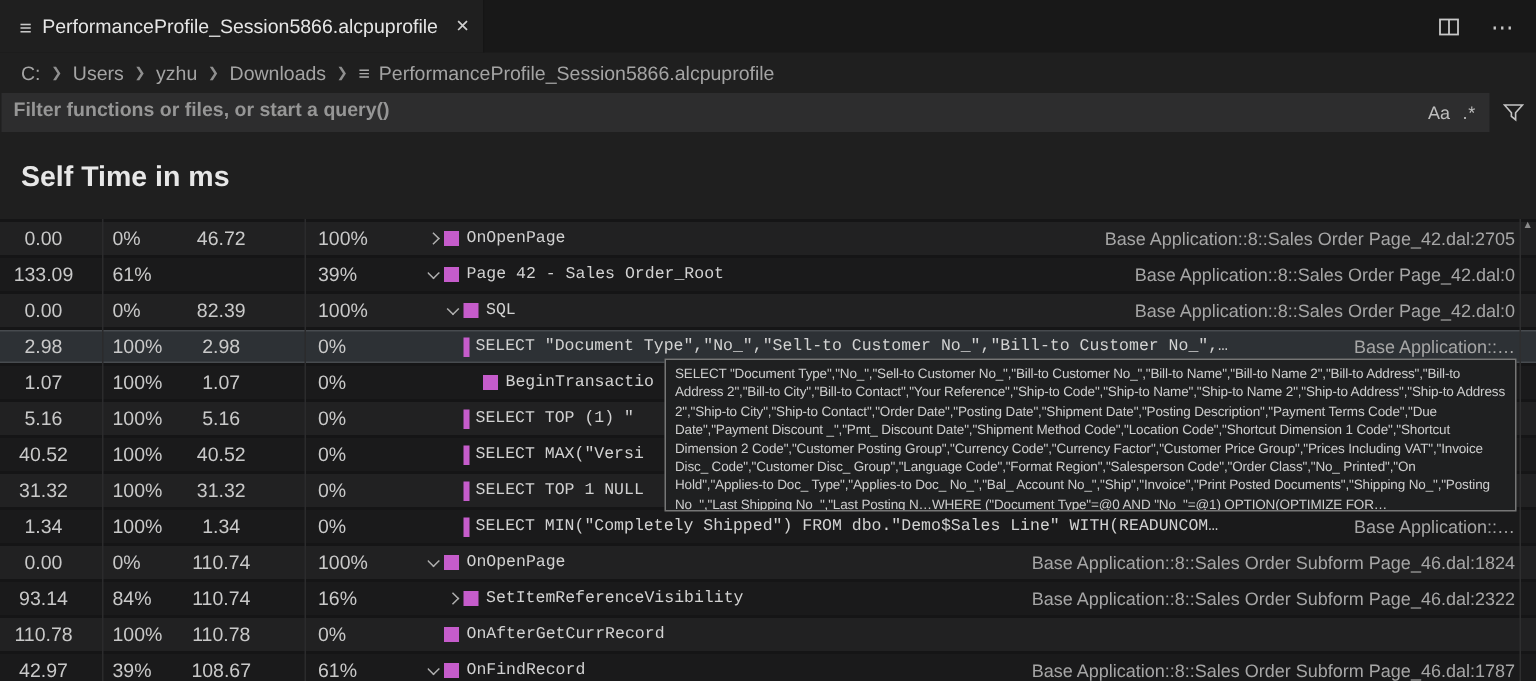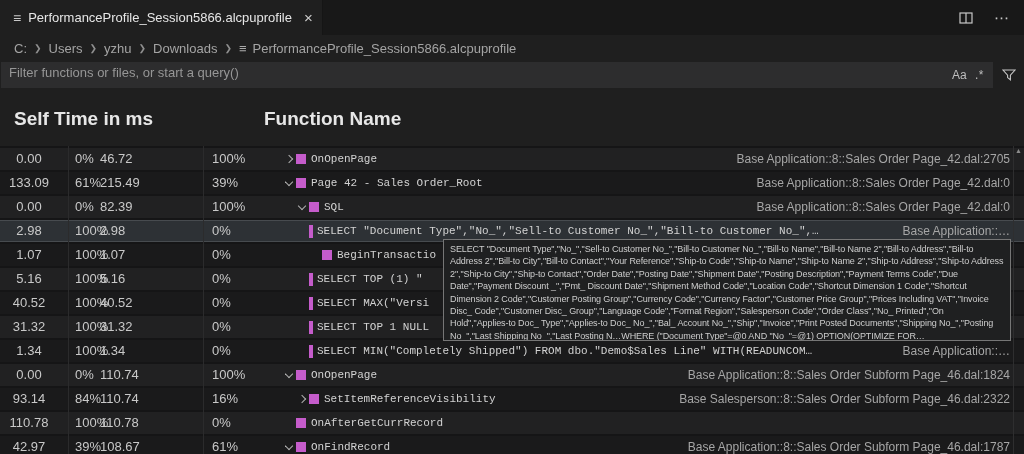--- a/index.html
+++ b/index.html
@@ -23,21 +23,21 @@
                font-size:13px;color:#a4a4a4;gap:7px;white-space:nowrap;}
   .crumb{cursor:pointer;}
   .crumb-sep{font-size:9px;color:#8f8f8f;}
   .crumb-file{display:flex;align-items:center;gap:6px;cursor:pointer;}
   .crumb-file .fico{font-size:13px;color:#a9a9a9;line-height:1;}
 
   
   .filterbar{position:absolute;top:61px;left:0;right:0;height:29px;}
   .filter-input{position:absolute;left:1px;top:1px;width:992px;height:26px;background:#2d2d2e;
                 border:none;outline:none;color:#fde047;font-size:13px;padding:0 70px 6px 8px;
-                font-family:"Liberation Sans",sans-serif;}
+                font-family:"Liberation Sans",sans-serif;font-weight:bold;}
   .filter-input::placeholder{color:#969696;opacity:1;}
   .toggle{position:absolute;top:5px;height:18px;display:flex;align-items:center;justify-content:center;
           font-size:12px;color:#bdbdbd;cursor:pointer;padding:0 3px;border-radius:3px;}
   .toggle-case{left:949px;}
   .toggle-regex{left:972px;letter-spacing:.5px;}
   .funnel-btn{position:absolute;left:999px;top:4px;width:20px;height:20px;display:flex;
               align-items:center;justify-content:center;cursor:pointer;}
 
   
   .thead{position:absolute;top:92px;left:0;right:0;height:54px;}
@@ -52,21 +52,21 @@
   .scroll-divider{position:absolute;top:0;bottom:0;left:1013px;width:1px;background:#2e2e2f;z-index:6;}
   .scroll-arrow{position:absolute;top:1px;left:1015px;font-size:7px;color:#8b8b8b;z-index:7;cursor:pointer;}
 
   .row{position:relative;height:22px;margin-top:2px;font-size:13px;}
   .row.light{background:#212122;}
   .row.dark{background:#1a1a1b;}
   .row.selected{background:#2d3135;box-shadow:inset 0 1px 0 #474b4f, inset 0 -1px 0 #474b4f;}
   .cell{position:absolute;top:0;height:22px;line-height:22px;color:#c9c9c9;white-space:nowrap;}
   .c-self{left:0;width:58px;text-align:center;}
   .c-selfpct{left:75px;}
-  .c-total{left:100px;width:95px;text-align:left;}
+  .c-total{left:100px;width:95px;text-align:center;}
   .c-totalpct{left:212px;}
   .fnwrap{position:absolute;left:285px;right:14px;top:0;height:22px;display:flex;align-items:center;overflow:hidden;}
   .indent{flex:0 0 auto;height:1px;}
   .chev{flex:0 0 auto;width:9px;height:9px;position:relative;margin-right:2px;cursor:pointer;}
   .chev::after{content:'';position:absolute;left:1px;top:1px;width:5px;height:5px;
                border-right:1.4px solid #b0b0b0;border-bottom:1.4px solid #b0b0b0;}
   .chev.collapsed::after{transform:rotate(-45deg);}
   .chev.expanded::after{transform:rotate(45deg);top:0;}
   .chev.none::after{display:none;}
   .chev.none{cursor:default;}
@@ -128,21 +128,20 @@
     <span class="toggle toggle-regex">.*</span>
     <span class="funnel-btn">
       <svg width="14" height="14" viewBox="0 0 14 14">
         <path d="M1 2 h12 l-4.6 5.2 v4.6 l-2.8 -2.2 v-2.4 z" fill="none" stroke="#c5c5c5" stroke-width="1.1"></path>
       </svg>
     </span>
   </div>
 
   <div class="thead">
     <span class="th th-self">Self Time in ms</span>
-    <span class="th th-fn">Function Name</span>
   </div>
 
   <div class="rows" id="rows">
     <div class="sash sash1"></div>
     <div class="sash sash2"></div>
     <div class="scroll-divider"></div>
     <span class="scroll-arrow">▲</span>
   <div class="row light">
     <span class="cell c-self">0.00</span>
     <span class="cell c-selfpct">0%</span>
@@ -152,21 +151,20 @@
       <span class="indent" style="width: 0px;"></span>
       <span class="chev collapsed"></span>
       <span class="marker square"></span>
       <span class="fname">OnOpenPage</span>
       <span class="loc">Base Application::8::Sales Order Page_42.dal:2705</span>
     </span>
   </div>
       <div class="row dark">
     <span class="cell c-self">133.09</span>
     <span class="cell c-selfpct">61%</span>
-    <span class="cell c-total">215.49</span>
     <span class="cell c-totalpct">39%</span>
     <span class="fnwrap">
       <span class="indent" style="width: 0px;"></span>
       <span class="chev expanded"></span>
       <span class="marker square"></span>
       <span class="fname">Page 42 - Sales Order_Root</span>
       <span class="loc">Base Application::8::Sales Order Page_42.dal:0</span>
     </span>
   </div>
       <div class="row light">
@@ -276,21 +274,21 @@
       <div class="row dark">
     <span class="cell c-self">93.14</span>
     <span class="cell c-selfpct">84%</span>
     <span class="cell c-total">110.74</span>
     <span class="cell c-totalpct">16%</span>
     <span class="fnwrap">
       <span class="indent" style="width: 13px;"></span>
       <span class="chev collapsed"></span>
       <span class="marker square"></span>
       <span class="fname">SetItemReferenceVisibility</span>
-      <span class="loc">Base Salesperson::8::Sales Order Subform Page_46.dal:2322</span>
+      <span class="loc">Base Application::8::Sales Order Subform Page_46.dal:2322</span>
     </span>
   </div>
       <div class="row light">
     <span class="cell c-self">110.78</span>
     <span class="cell c-selfpct">100%</span>
     <span class="cell c-total">110.78</span>
     <span class="cell c-totalpct">0%</span>
     <span class="fnwrap">
       <span class="indent" style="width: 0px;"></span>
       <span class="chev none"></span>

